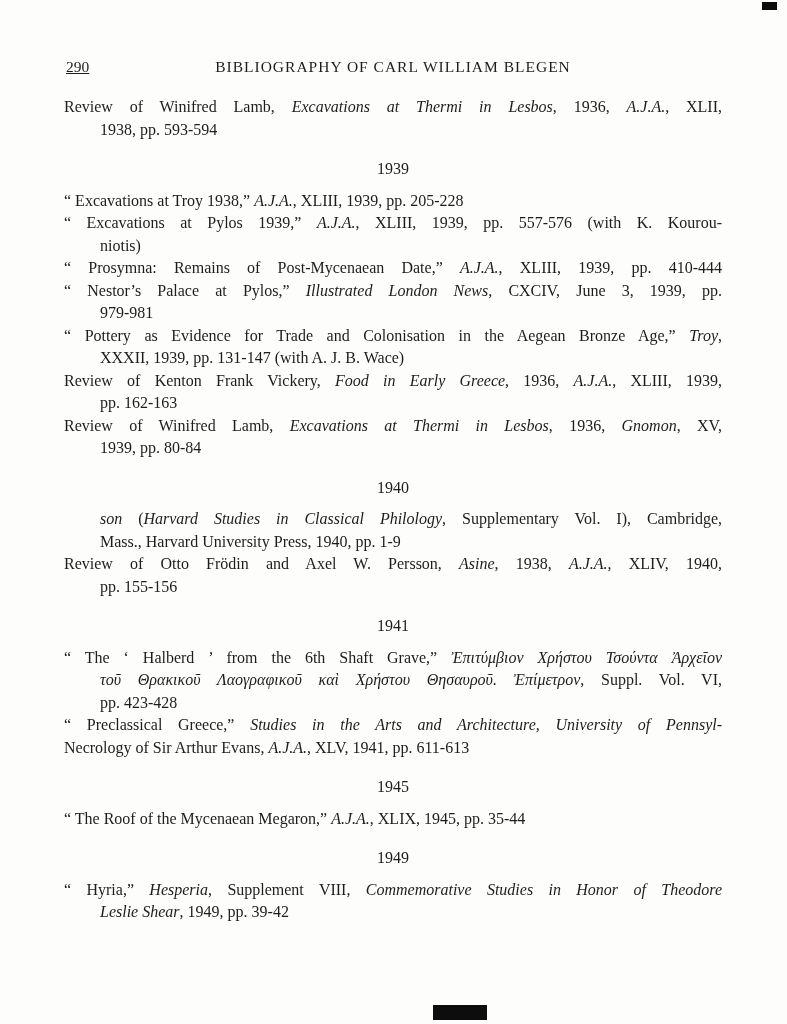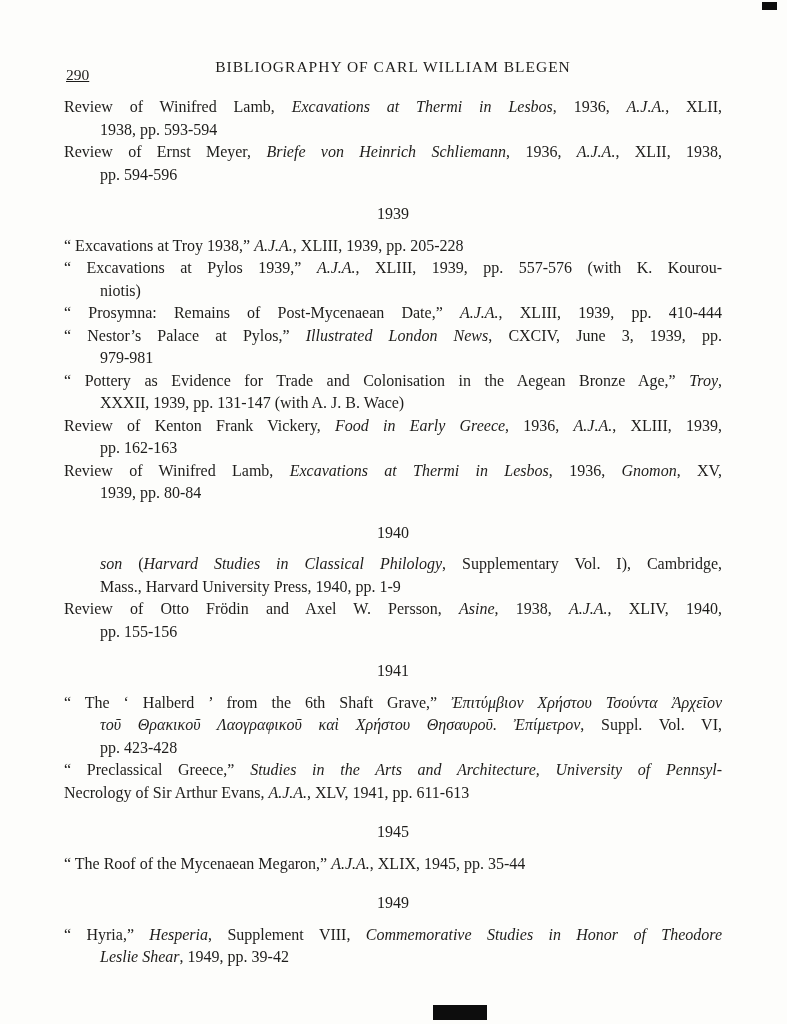--- a/index.html
+++ b/index.html
@@ -25,21 +25,21 @@
   .header {
     position: relative;
     height: 22px;
     line-height: 22px;
     font-size: 15.5px;
     margin-bottom: 18px;
   }
   .pagenum {
     position: absolute;
     left: 2px;
-    top: 8px;
+    top: 0;
     text-decoration: underline;
   }
   .title {
     margin: 0;
     font-size: 15.5px;
     font-weight: 400;
     text-align: center;
     letter-spacing: 1px;
     line-height: 22px;
   }
@@ -72,24 +72,20 @@
 <div class="page">
   <div class="content">
     <header class="header">
       <span class="pagenum">290</span>
       <h1 class="title">BIBLIOGRAPHY OF CARL WILLIAM BLEGEN</h1>
     </header>
     <main class="bib" id="bib">
         <div class="entry">
           <div class="line just"><span>Review of Winifred Lamb, </span><em>Excavations at Thermi in Lesbos</em><span>, 1936, </span><em>A.J.A.</em><span>, XLII,</span></div>
           <div class="line cont"><span>1938, pp. 593-594</span></div>
-        </div>
-        <div class="entry">
-          <div class="line just"><span>Review of Ernst Meyer, </span><em>Briefe von Heinrich Schliemann</em><span>, 1936, </span><em>A.J.A.</em><span>, XLII, 1938,</span></div>
-          <div class="line cont"><span>pp. 594-596</span></div>
         </div>
         <div class="year">1939</div>
         <div class="entry">
           <div class="line"><span>“ Excavations at Troy 1938,” </span><em>A.J.A.</em><span>, XLIII, 1939, pp. 205-228</span></div>
         </div>
         <div class="entry">
           <div class="line just"><span>“ Excavations at Pylos 1939,” </span><em>A.J.A.</em><span>, XLIII, 1939, pp. 557-576 (with K. Kourou-</span></div>
           <div class="line cont"><span>niotis)</span></div>
         </div>
         <div class="entry">

